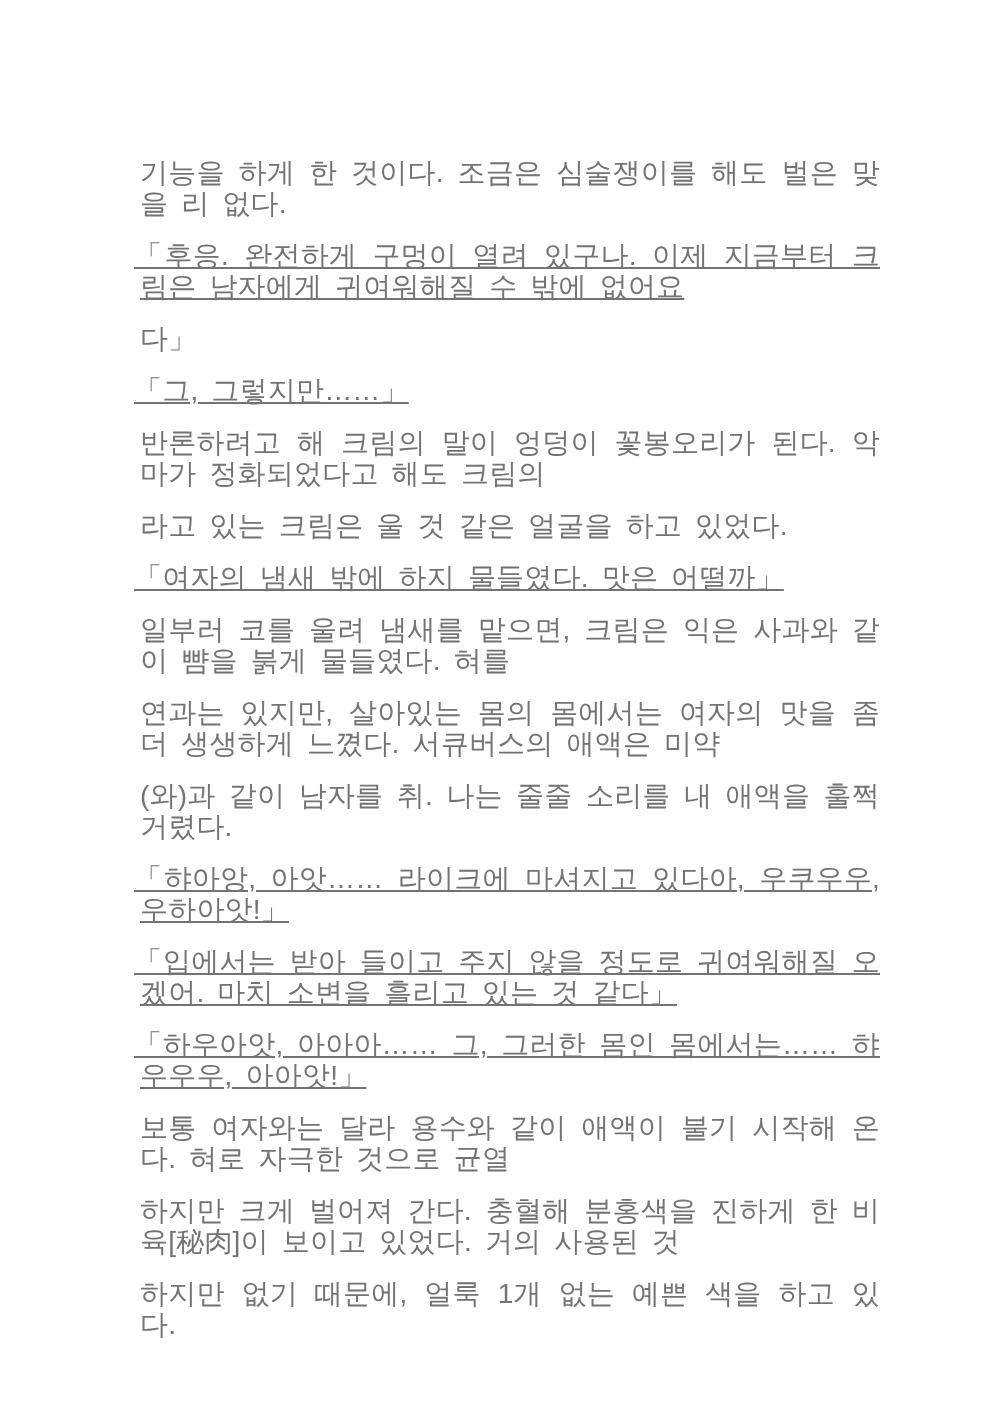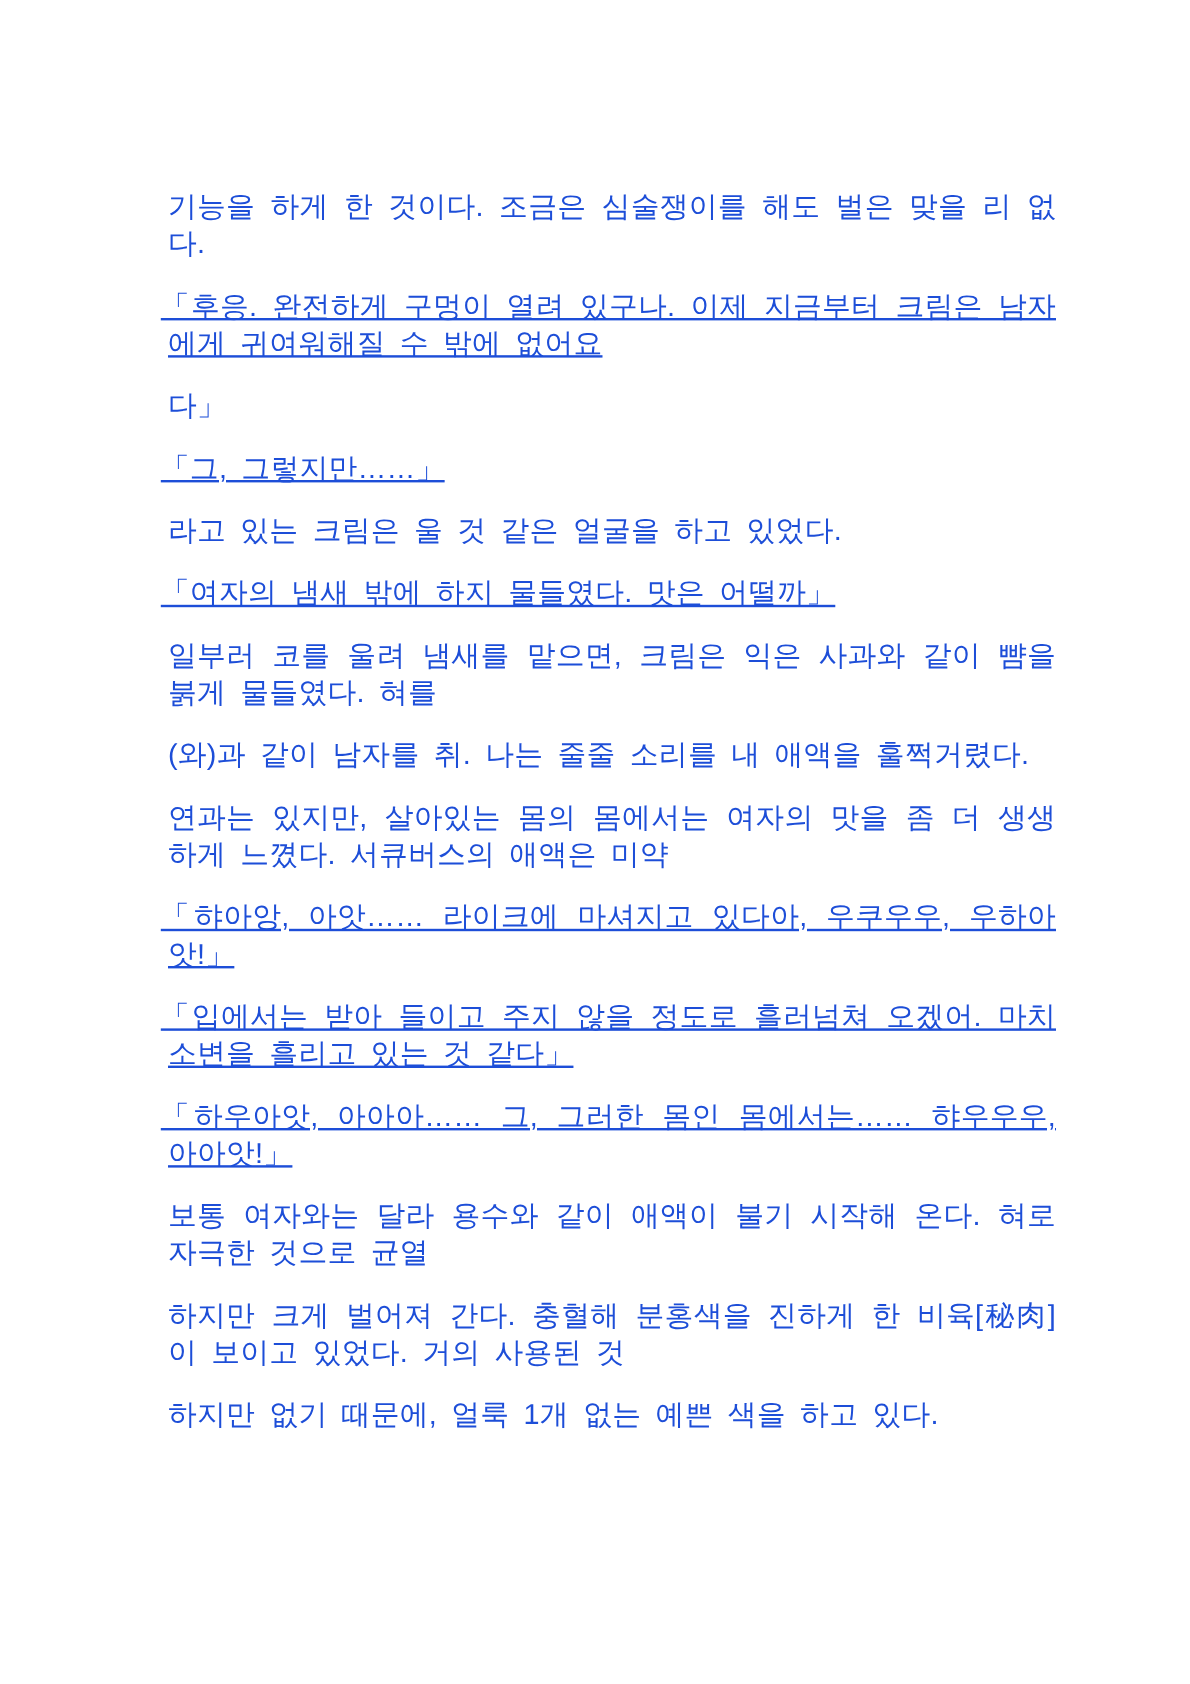--- a/index.html
+++ b/index.html
@@ -15,23 +15,23 @@
   }
   .page {
     box-sizing: border-box;
     width: 992px;
     height: 1403px;
     padding: 157px 112px 0 140px;
     background: #ffffff;
   }
   .para {
     margin: 0 0 21px 0;
-    font-size: 24px;
+    font-size: 28px;
     line-height: 31px;
-    color: #1d4ed8;
+    color: #737373;
     text-align: justify;
     word-spacing: 5px;
     letter-spacing: 0.2px;
     word-break: normal;
   }
   .para.quote {
     text-indent: -6px;
     text-decoration: underline;
   }
   .para:last-child {
@@ -39,24 +39,25 @@
   }
 </style>
 </head>
 <body>
 
 <main class="page">
   <p class="para">기능을 하게 한 것이다. 조금은 심술쟁이를 해도 벌은 맞을 리 없다.</p>
   <p class="para quote">「후응. 완전하게 구멍이 열려 있구나. 이제 지금부터 크림은 남자에게 귀여워해질 수 밖에 없어요</p>
   <p class="para">다」</p>
   <p class="para quote">「그, 그렇지만……」</p>
+  <p class="para">반론하려고 해 크림의 말이 엉덩이 꽃봉오리가 된다. 악마가 정화되었다고 해도 크림의</p>
   <p class="para">라고 있는 크림은 울 것 같은 얼굴을 하고 있었다.</p>
   <p class="para quote">「여자의 냄새 밖에 하지 물들였다. 맛은 어떨까」</p>
   <p class="para">일부러 코를 울려 냄새를 맡으면, 크림은 익은 사과와 같이 뺨을 붉게 물들였다. 혀를</p>
+  <p class="para">연과는 있지만, 살아있는 몸의 몸에서는 여자의 맛을 좀 더 생생하게 느꼈다. 서큐버스의 애액은 미약</p>
   <p class="para">(와)과 같이 남자를 취. 나는 줄줄 소리를 내 애액을 훌쩍거렸다.</p>
-  <p class="para">연과는 있지만, 살아있는 몸의 몸에서는 여자의 맛을 좀 더 생생하게 느꼈다. 서큐버스의 애액은 미약</p>
   <p class="para quote">「햐아앙, 아앗…… 라이크에 마셔지고 있다아, 우쿠우우, 우하아앗!」</p>
-  <p class="para quote">「입에서는 받아 들이고 주지 않을 정도로 흘러넘쳐 오겠어. 마치 소변을 흘리고 있는 것 같다」</p>
+  <p class="para quote">「입에서는 받아 들이고 주지 않을 정도로 귀여워해질 오겠어. 마치 소변을 흘리고 있는 것 같다」</p>
   <p class="para quote">「하우아앗, 아아아…… 그, 그러한 몸인 몸에서는…… 햐우우우, 아아앗!」</p>
   <p class="para">보통 여자와는 달라 용수와 같이 애액이 불기 시작해 온다. 혀로 자극한 것으로 균열</p>
   <p class="para">하지만 크게 벌어져 간다. 충혈해 분홍색을 진하게 한 비육[秘肉]이 보이고 있었다. 거의 사용된 것</p>
   <p class="para">하지만 없기 때문에, 얼룩 1개 없는 예쁜 색을 하고 있다.</p>
 </main>
 
 </body></html>

